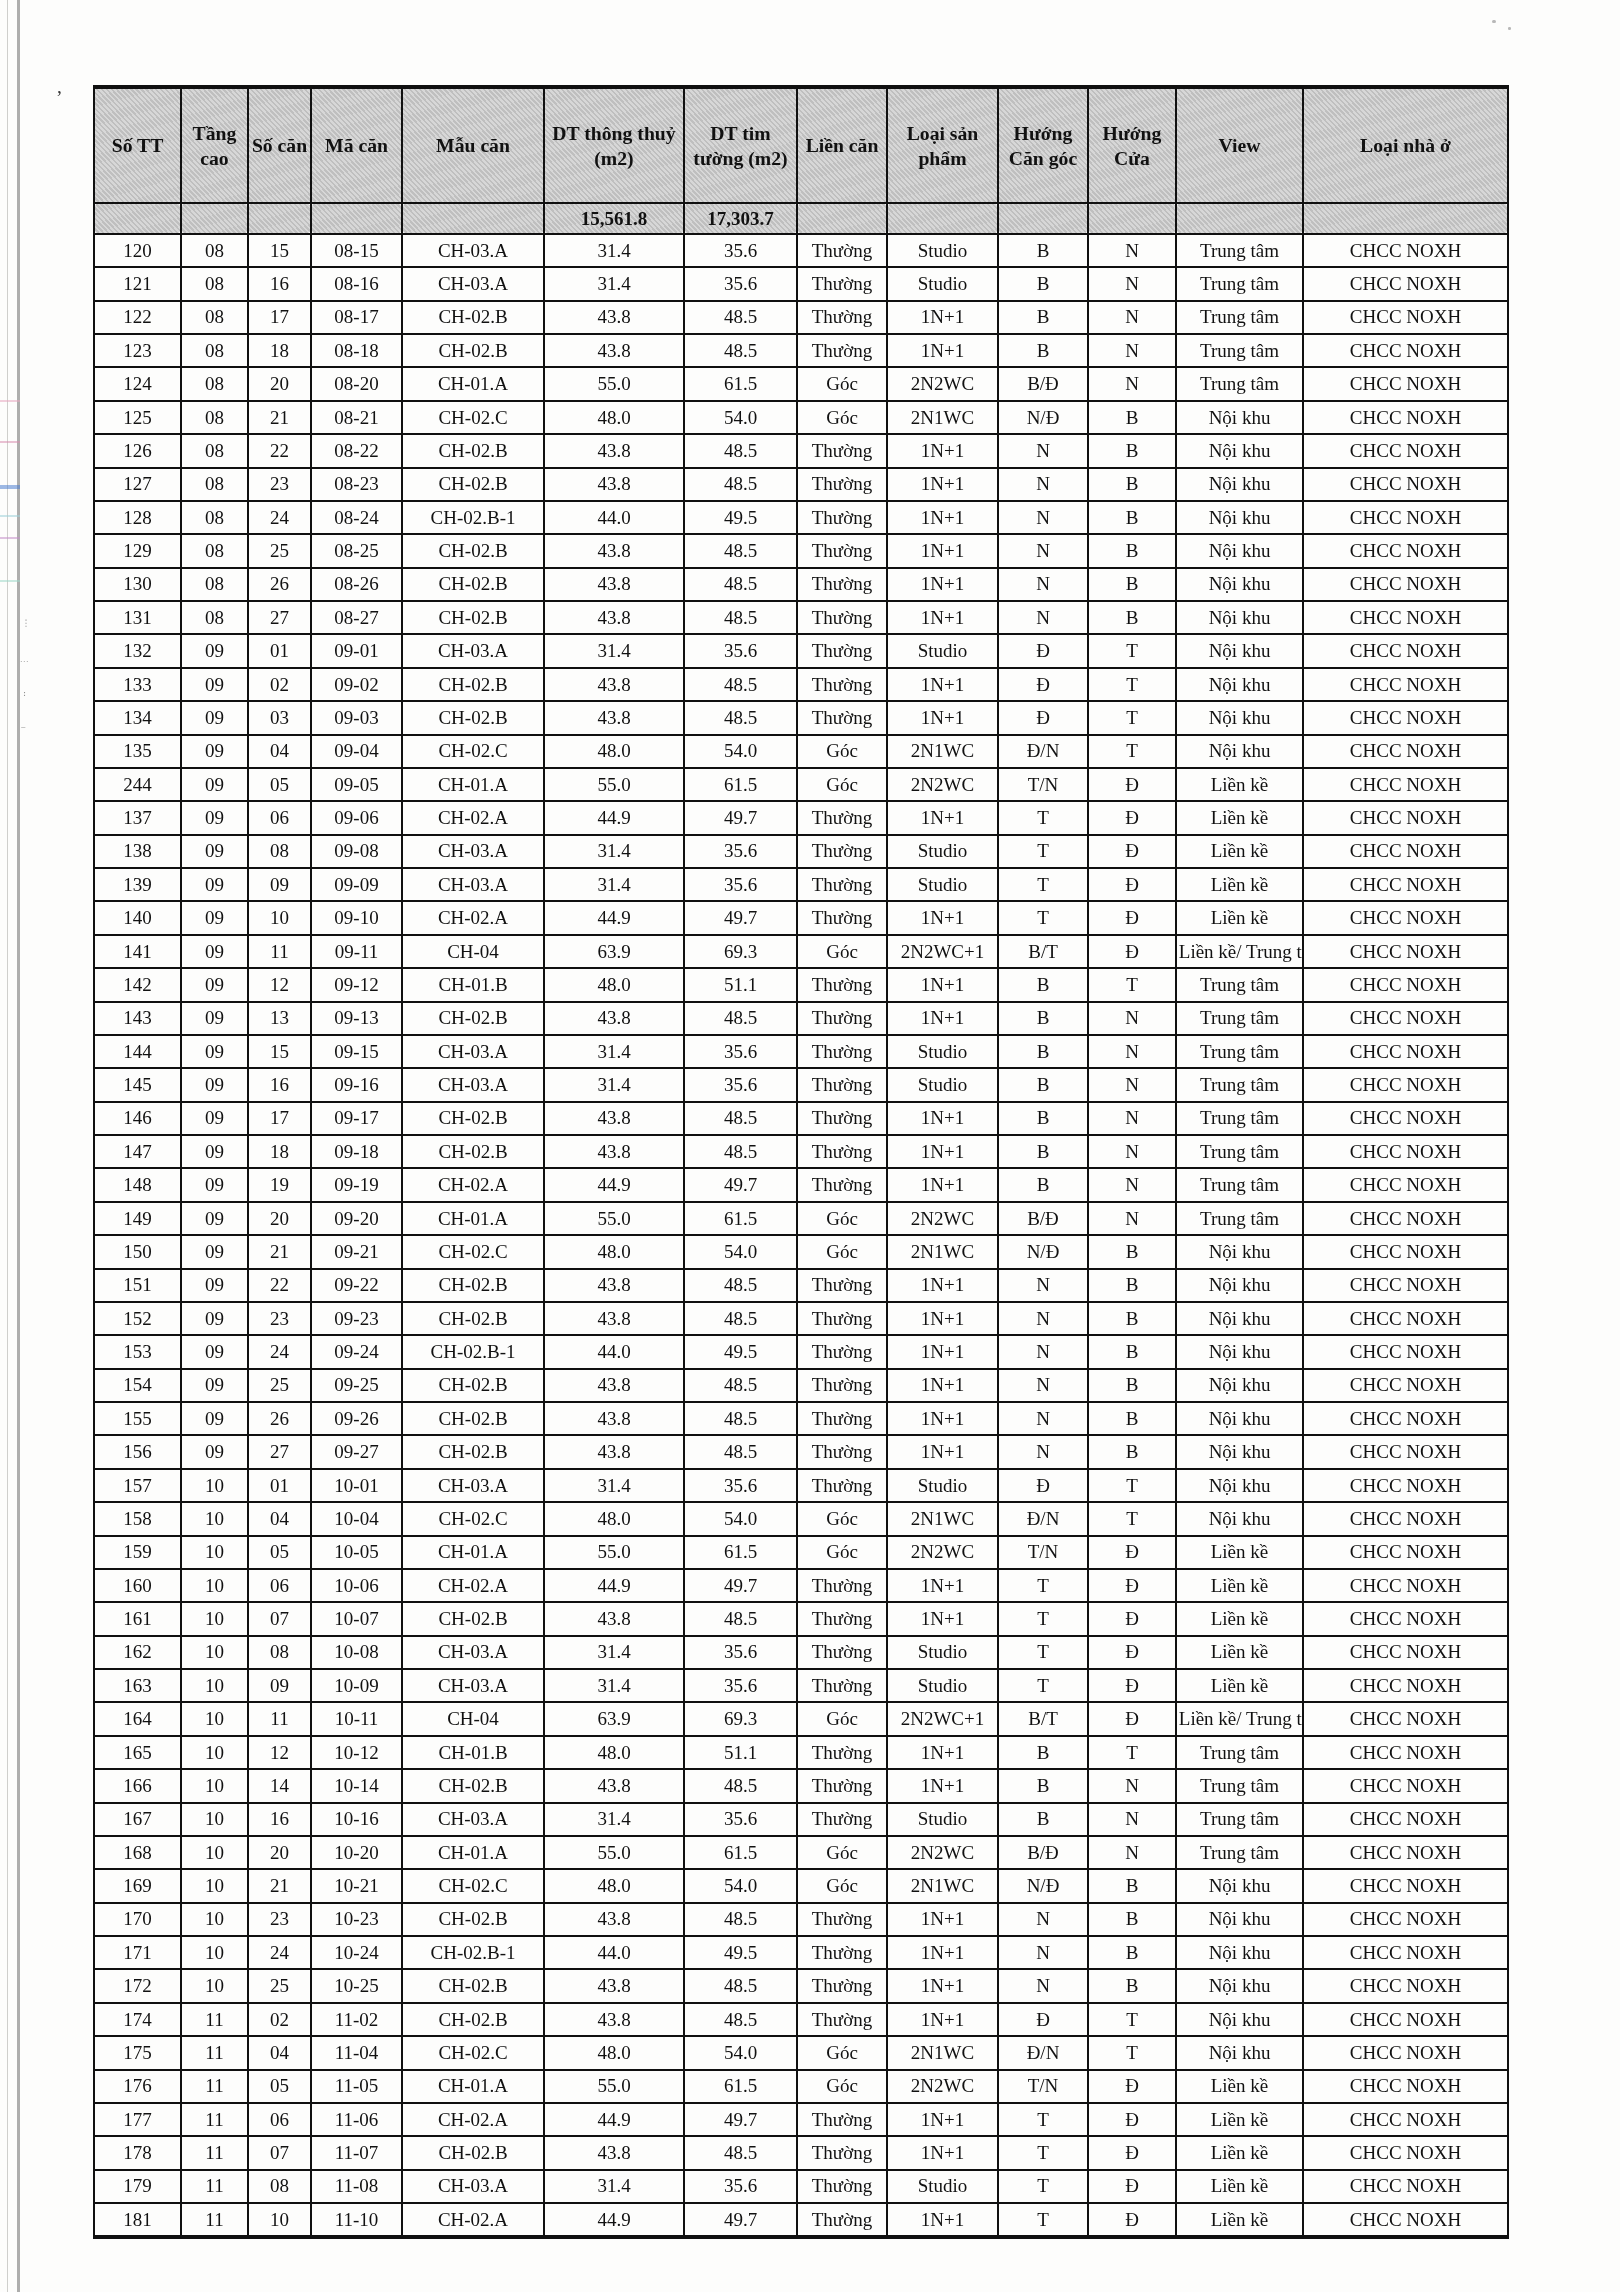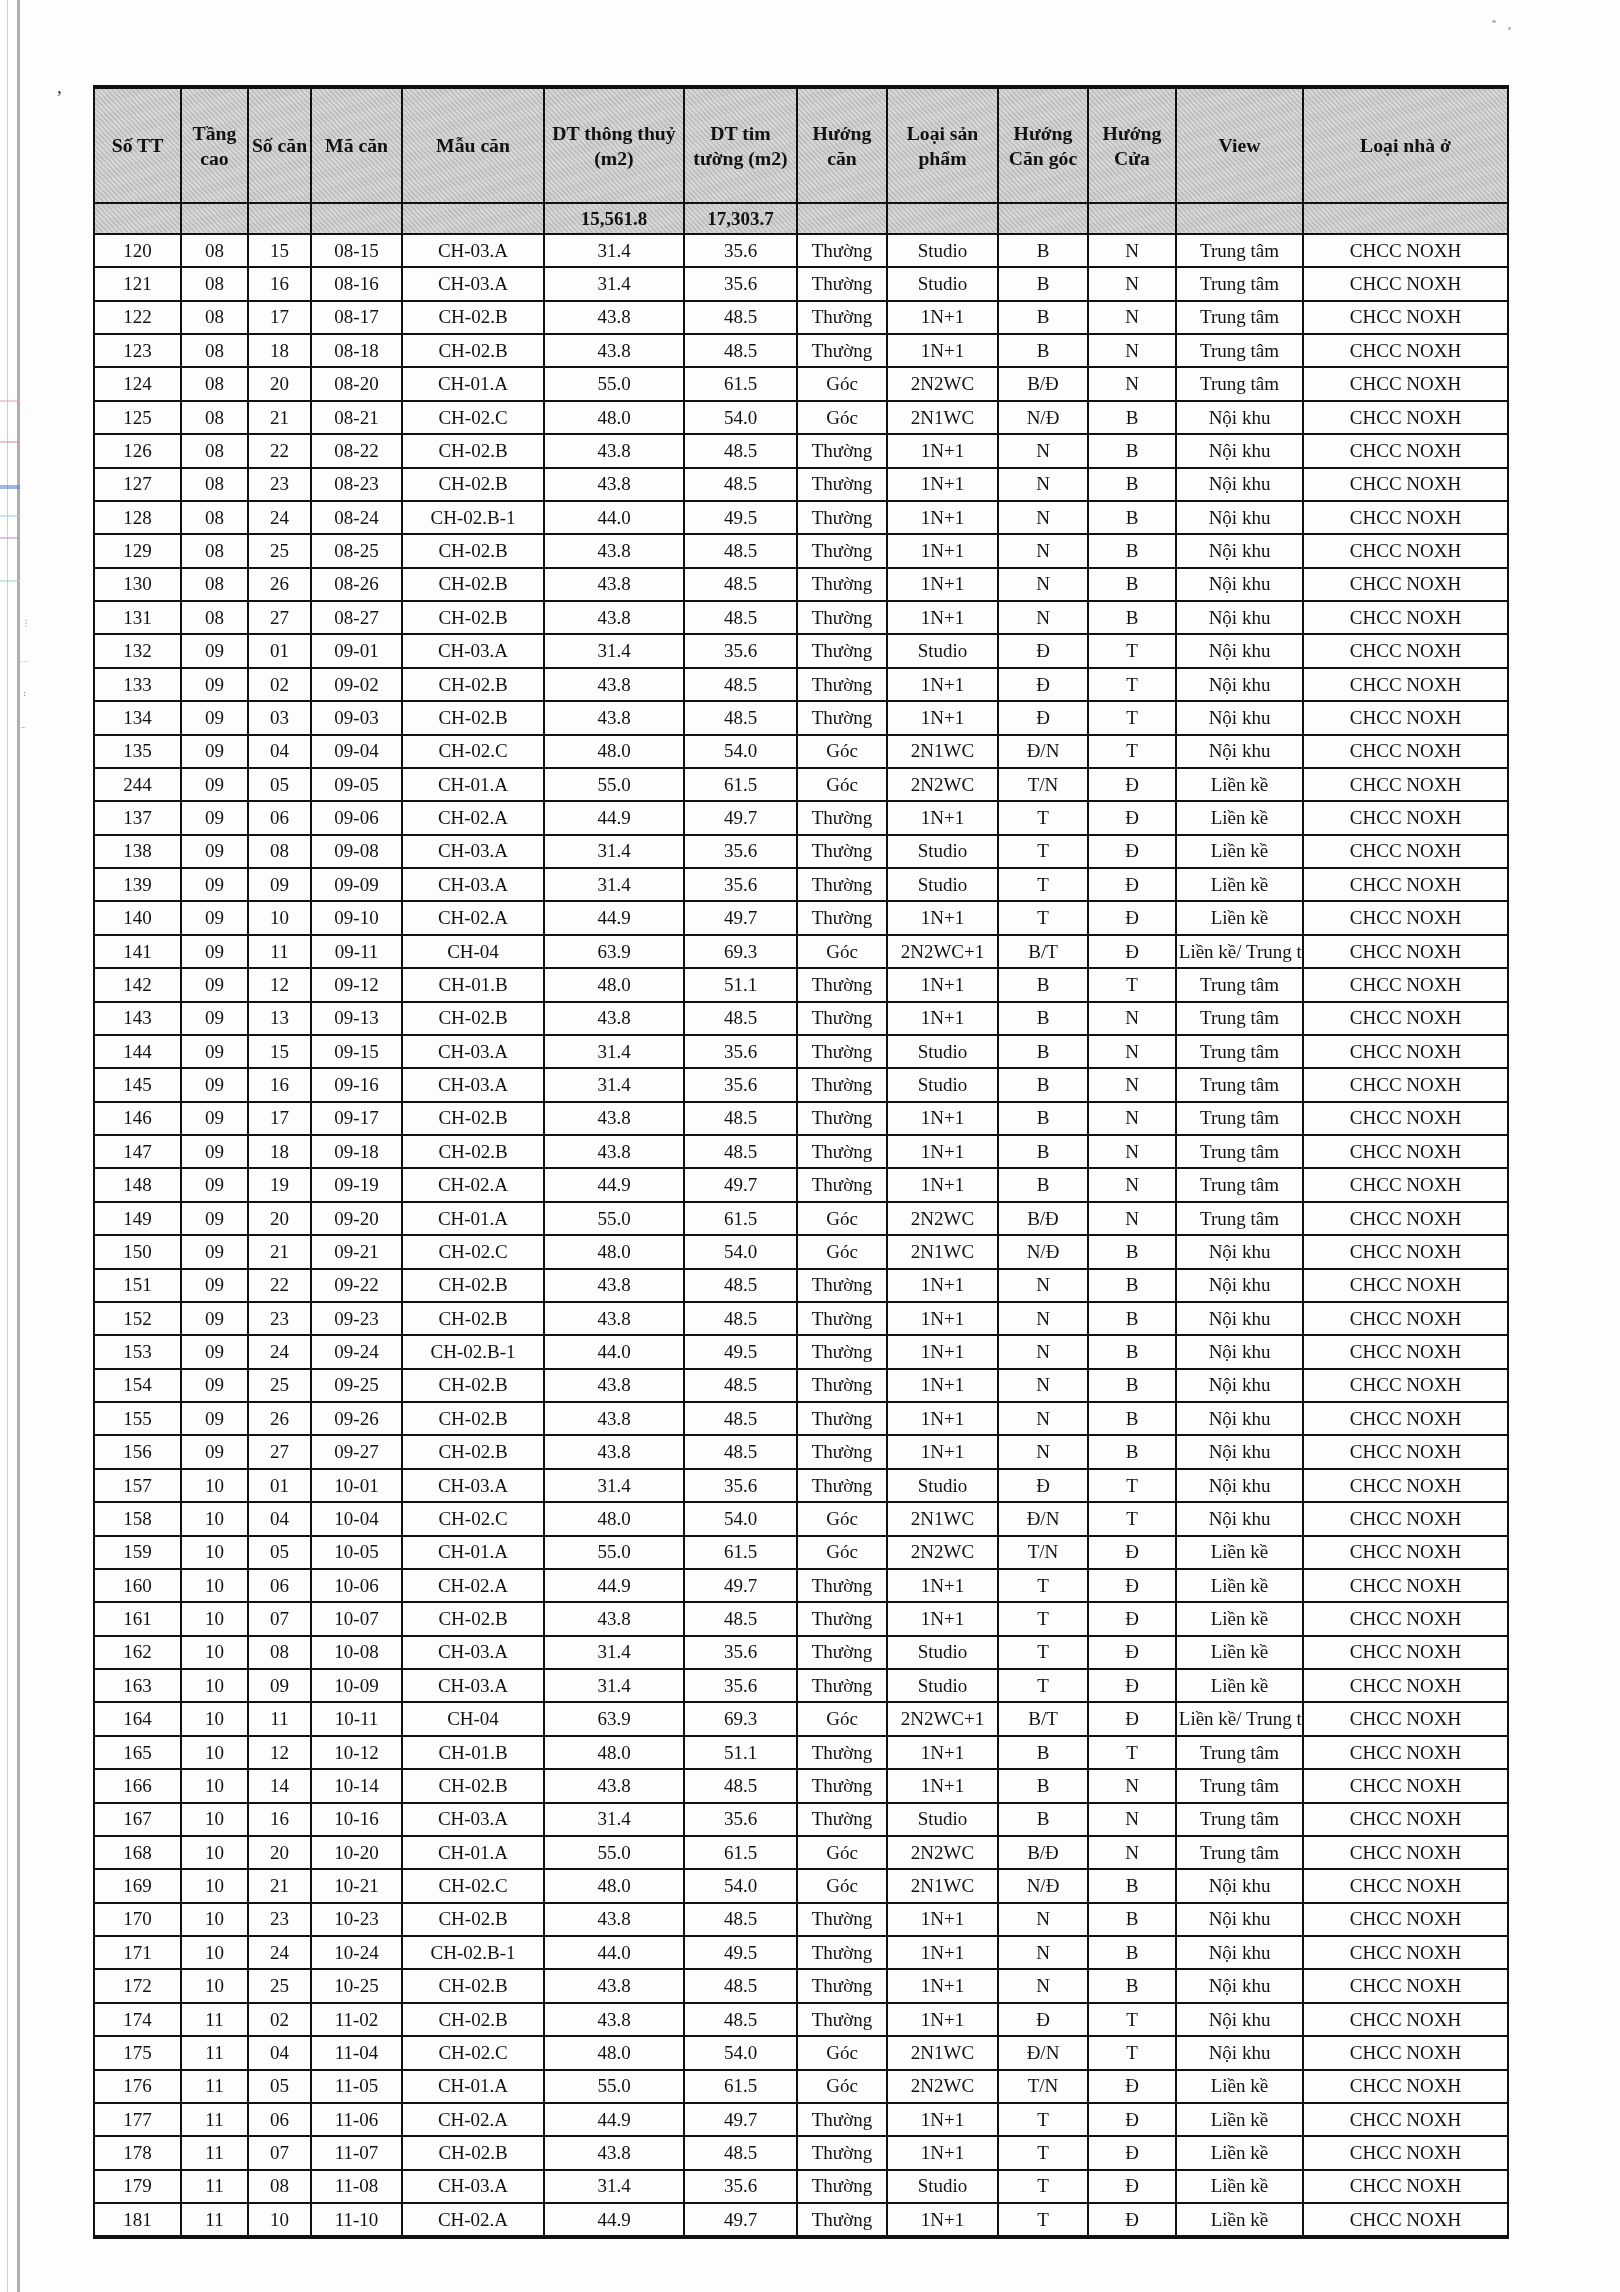--- a/index.html
+++ b/index.html
@@ -35,21 +35,21 @@
     background:#c9c9c9;
     background-image:repeating-linear-gradient(47deg,rgba(255,255,255,.25) 0 1.8px,rgba(0,0,0,.05) 1.8px 3.6px);
     font-weight:bold;font-size:19.7px;
     white-space:normal;line-height:1.25;
     height:106px;padding:3.6px 2.7px;
     border-top-width:4.5px;
   }
   .sheet-table .summary-row td{
     background:#c9c9c9;
     background-image:repeating-linear-gradient(47deg,rgba(255,255,255,.25) 0 1.8px,rgba(0,0,0,.05) 1.8px 3.6px);
-    font-weight:bold;height:27px;
+    font-weight:bold;height:27px;border-radius:6px;
   }
   .sheet-table tbody tr:last-child td{border-bottom-width:4.5px;}
   
   col.c-stt{width:87px;} col.c-tang{width:67px;} col.c-socan{width:63px;}
   col.c-macan{width:91px;} col.c-maucan{width:142px;} col.c-dt1{width:140px;}
   col.c-dt2{width:113px;} col.c-loaican{width:90px;} col.c-loaisp{width:111px;}
   col.c-hcg{width:90px;} col.c-hc{width:88px;} col.c-view{width:127px;}
   col.c-lnho{width:205px;}
 </style>
 </head>
@@ -93,21 +93,21 @@
   </colgroup>
   <thead>
     <tr>
       <th>Số TT</th>
       <th>Tầng cao</th>
       <th>Số căn</th>
       <th>Mã căn</th>
       <th>Mẫu căn</th>
       <th>DT thông thuỷ (m2)</th>
       <th>DT tim tường (m2)</th>
-      <th>Hướng căn</th>
+      <th>Liền căn</th>
       <th>Loại sản phẩm</th>
       <th>Hướng Căn góc</th>
       <th>Hướng Cửa</th>
       <th>View</th>
       <th>Loại nhà ở</th>
     </tr>
   </thead>
   <tbody>
     <tr class="summary-row">
       <td></td>

